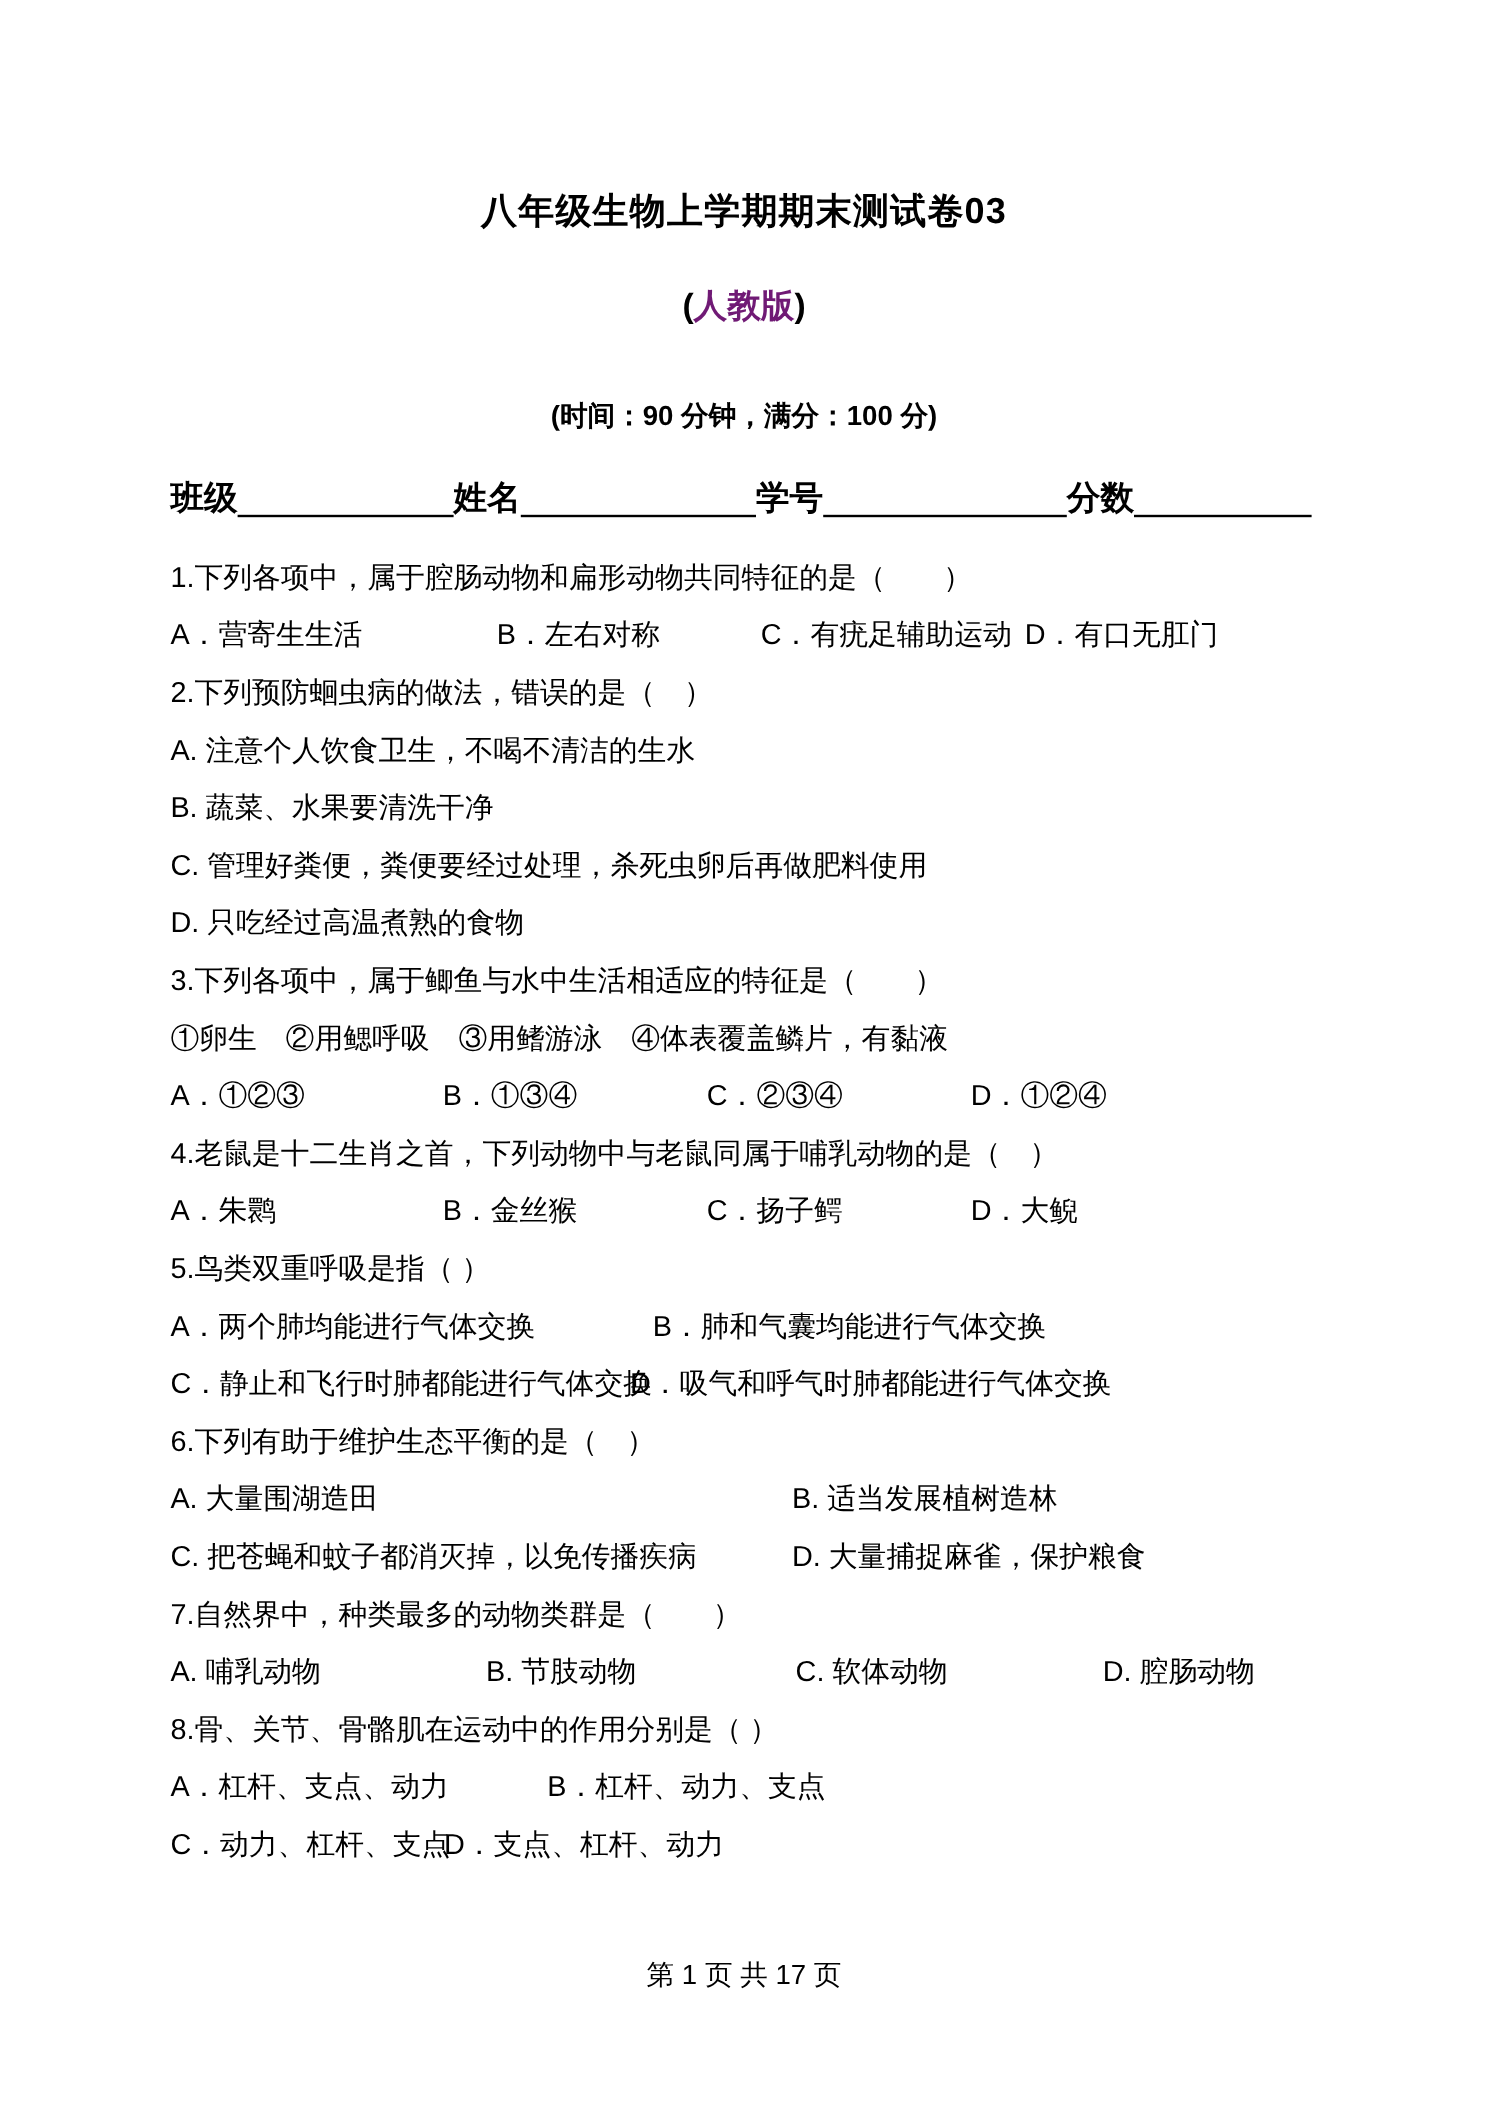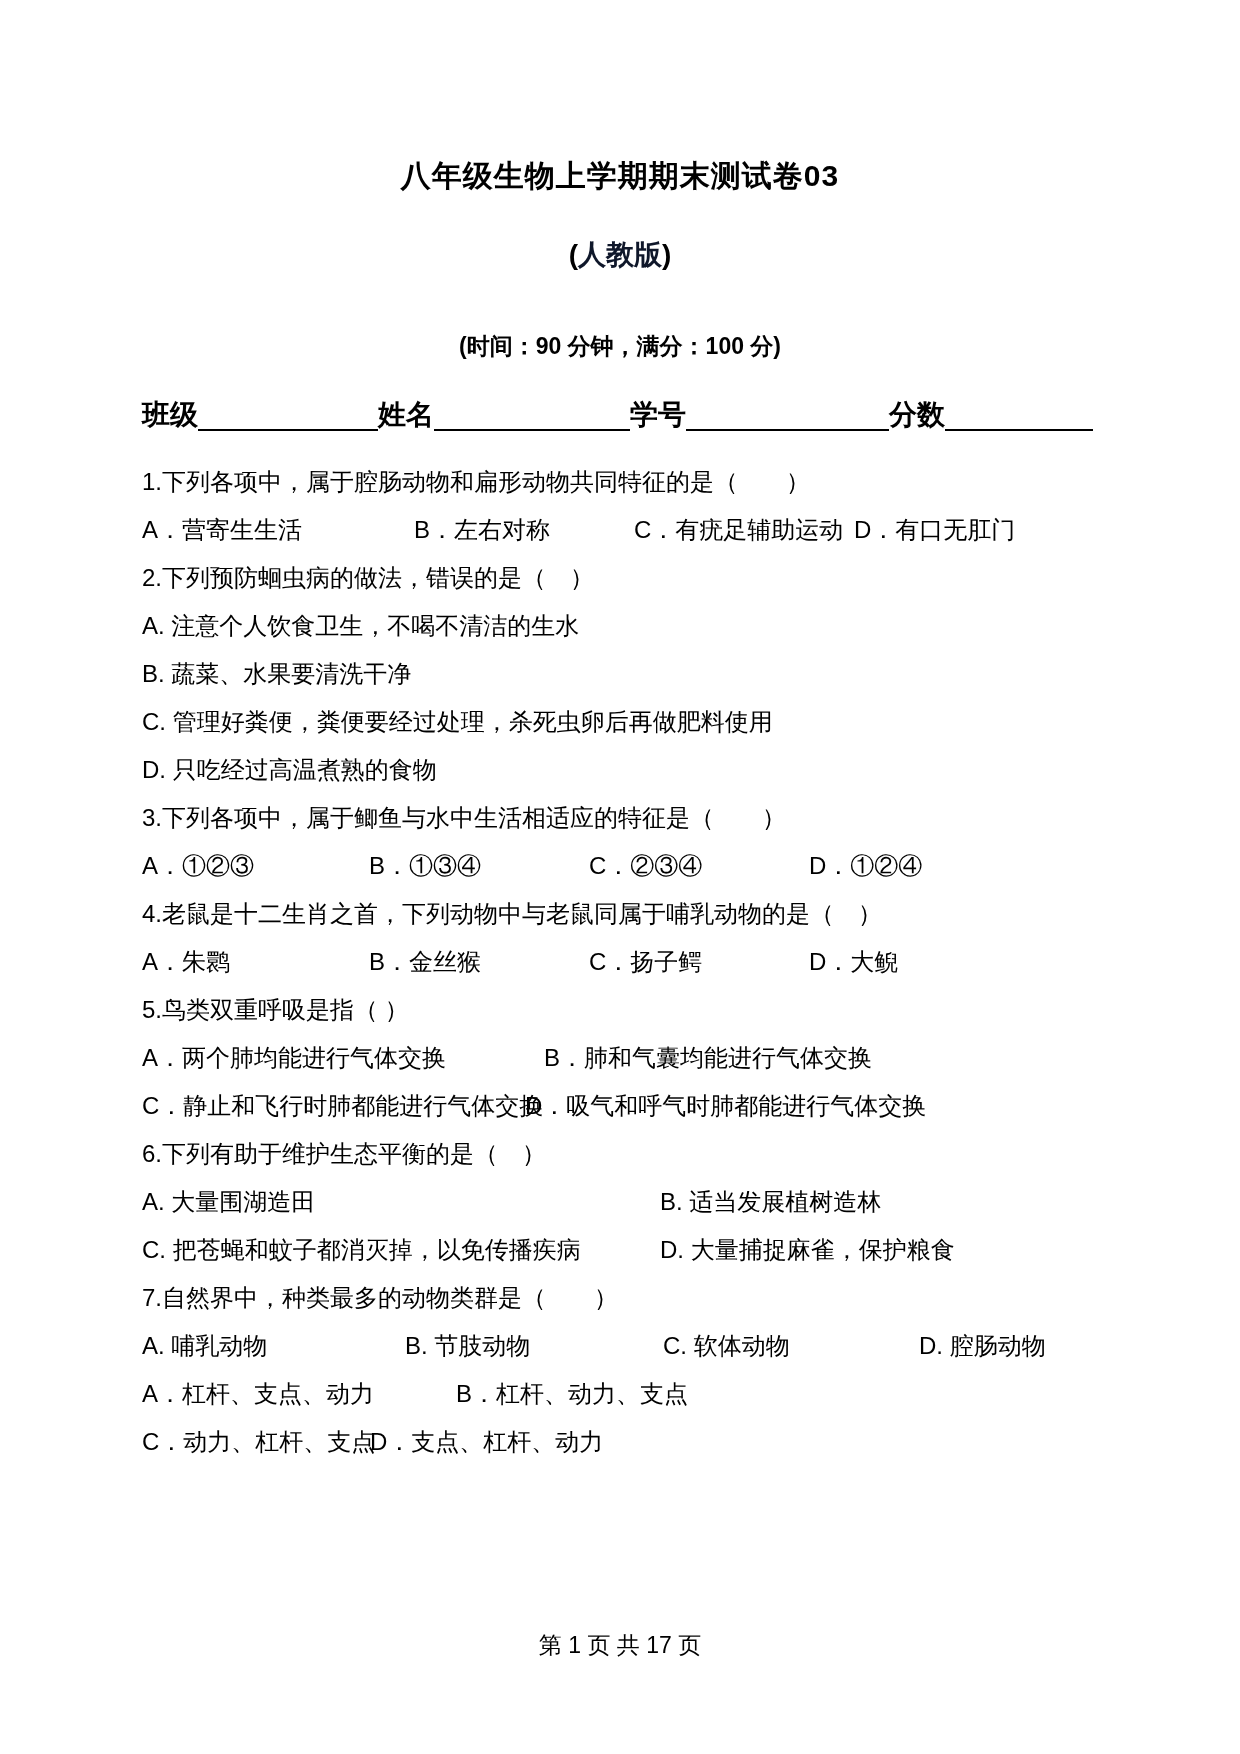--- a/index.html
+++ b/index.html
@@ -14,21 +14,21 @@
     }
     .center { left: 0; width: 100%; text-align: center; }
     .title {
       position: absolute; top: 156px;
       font-size: 30px; font-weight: 700; letter-spacing: 1px;
     }
     .edition {
       position: absolute; top: 236px;
       font-size: 28px; font-weight: 700;
     }
-    .edition-name { color: #0f172a; }
+    .edition-name { color: #701a75; }
     .meta {
       position: absolute; top: 331px;
       font-size: 23px; font-weight: 700;
     }
     .fields {
       position: absolute; top: 399px; left: 142px; right: 147px;
       height: 32px;
       display: flex; align-items: flex-end;
       font-size: 28px; font-weight: 700; line-height: 32px;
       white-space: nowrap;
@@ -89,20 +89,21 @@
       <span class="opt" style="left:854px">D．有口无肛门</span>
     </div>
 
     <div class="line indent">2.下列预防蛔虫病的做法，错误的是（　）</div>
     <div class="line indent">A. 注意个人饮食卫生，不喝不清洁的生水</div>
     <div class="line indent">B. 蔬菜、水果要清洗干净</div>
     <div class="line indent">C. 管理好粪便，粪便要经过处理，杀死虫卵后再做肥料使用</div>
     <div class="line indent">D. 只吃经过高温煮熟的食物</div>
 
     <div class="line indent">3.下列各项中，属于鲫鱼与水中生活相适应的特征是（　　）</div>
+    <div class="line indent">①卵生　②用鳃呼吸　③用鳍游泳　④体表覆盖鳞片，有黏液</div>
     <div class="line">
       <span class="opt" style="left:142px">A．①②③</span>
       <span class="opt" style="left:369px">B．①③④</span>
       <span class="opt" style="left:589px">C．②③④</span>
       <span class="opt" style="left:809px">D．①②④</span>
     </div>
 
     <div class="line indent">4.老鼠是十二生肖之首，下列动物中与老鼠同属于哺乳动物的是（　）</div>
     <div class="line">
       <span class="opt" style="left:142px">A．朱鹮</span>
@@ -132,20 +133,21 @@
     </div>
 
     <div class="line indent">7.自然界中，种类最多的动物类群是（　　）</div>
     <div class="line">
       <span class="opt" style="left:142px">A. 哺乳动物</span>
       <span class="opt" style="left:405px">B. 节肢动物</span>
       <span class="opt" style="left:663px">C. 软体动物</span>
       <span class="opt" style="left:919px">D. 腔肠动物</span>
     </div>
 
+    <div class="line indent">8.骨、关节、骨骼肌在运动中的作用分别是（ ）</div>
     <div class="line">
       <span class="opt" style="left:142px">A．杠杆、支点、动力</span>
       <span class="opt" style="left:456px">B．杠杆、动力、支点</span>
     </div>
     <div class="line">
       <span class="opt" style="left:142px">C．动力、杠杆、支点</span>
       <span class="opt" style="left:370px">D．支点、杠杆、动力</span>
     </div>
 
   </div>

